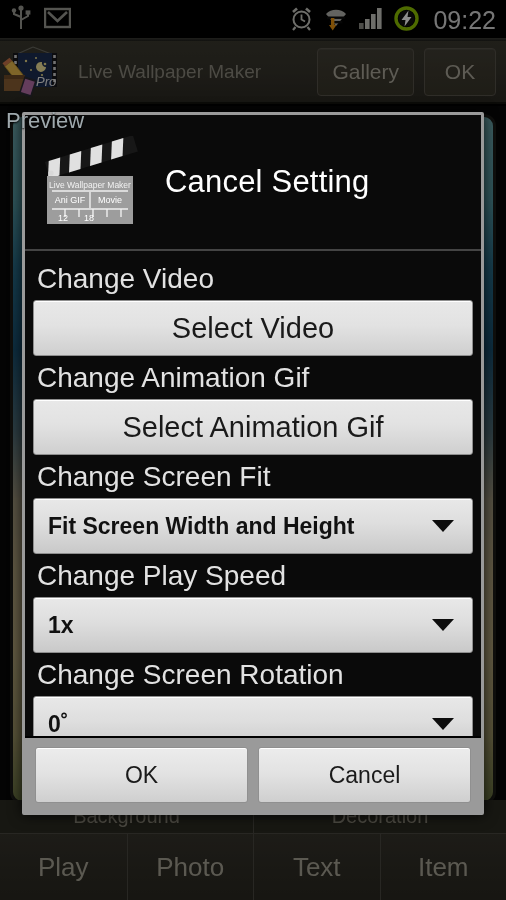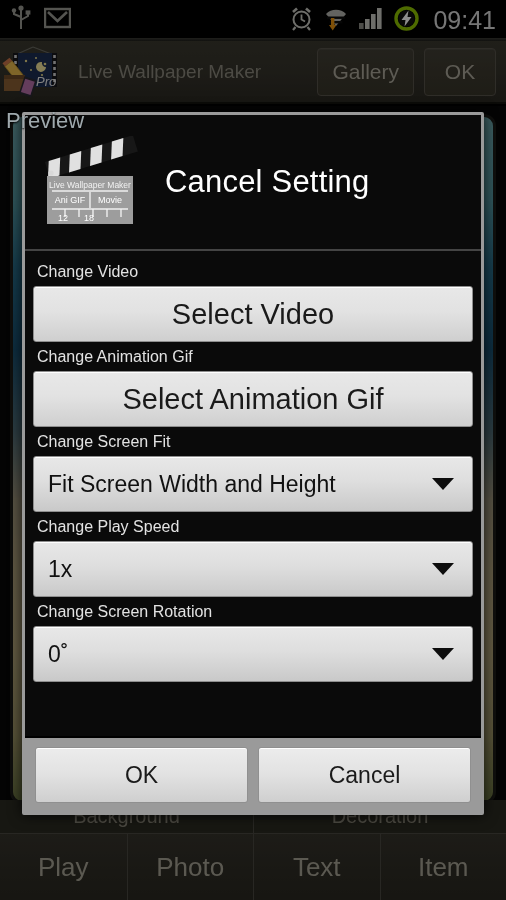--- a/index.html
+++ b/index.html
@@ -151,41 +151,42 @@
     color: #ffffff; font-size: 31px; margin-left: 20px;
     letter-spacing: 0.2px;
   }
   #dialog-body {
     flex: 1 1 auto;
     background: #0a0a0a;
     padding: 6px 8px 0 8px;
     overflow: hidden;
   }
   .field-label {
-    color: #e2e2e2; font-size: 16px;
+    color: #e2e2e2; font-size: 28px;
     margin: 6px 0 5px 4px;
   }
   .btn-field {
     height: 56px; width: 100%;
     background: linear-gradient(to bottom, #e8e8e8 0%, #e2e2e2 45%, #cfcfcf 100%);
     border: 1px solid #8e8e8e;
     border-radius: 3px;
     display: flex; align-items: center; justify-content: center;
     color: #1a1a1a; font-size: 29px;
     box-shadow: inset 0 1px 0 #fff;
   }
   .spinner-field {
     height: 56px; width: 100%;
     background: linear-gradient(to bottom, #e8e8e8 0%, #dedede 45%, #c9c9c9 100%);
     border: 1px solid #8e8e8e;
     border-radius: 3px;
     display: flex; align-items: center;
     padding: 0 14px;
     color: #111; font-size: 23px;
     box-shadow: inset 0 1px 0 #fff;
+    font-weight: bold;
   }
   .spinner-value { flex: 1 1 auto; }
   .caret {
     width: 0; height: 0;
     border-left: 11px solid transparent;
     border-right: 11px solid transparent;
     border-top: 12px solid #0d0d0d;
     margin-right: 4px;
     flex: 0 0 auto;
   }
@@ -263,21 +264,21 @@
           <rect x="19" y="2" width="4.6" height="21" fill="#c9c9c2"></rect>
         </svg>
       </span>
       <span class="sb-icon">
         <svg width="27" height="27" viewBox="0 0 27 27">
           <circle cx="13.5" cy="13.5" r="10.5" fill="none" stroke="#8fc400" stroke-width="3.4"></circle>
           <circle cx="13.5" cy="13.5" r="8" fill="#101010"></circle>
           <path d="M15.5 5.5 L8.5 15 L12.5 15 L11.5 21.5 L18.5 12 L14.5 12 Z" fill="#ffffff"></path>
         </svg>
       </span>
-      <span id="clock">09:41</span>
+      <span id="clock">09:22</span>
     </div>
   </div>
   <div id="sb-divider"></div>
 
   <div id="actionbar">
     <div id="app-icon">
       <svg width="62" height="56" viewBox="0 0 62 56">
 
         <path d="M31 3 L13 11 M31 3 L52 11" stroke="#6a6a62" stroke-width="1.2" fill="none"></path>
 

